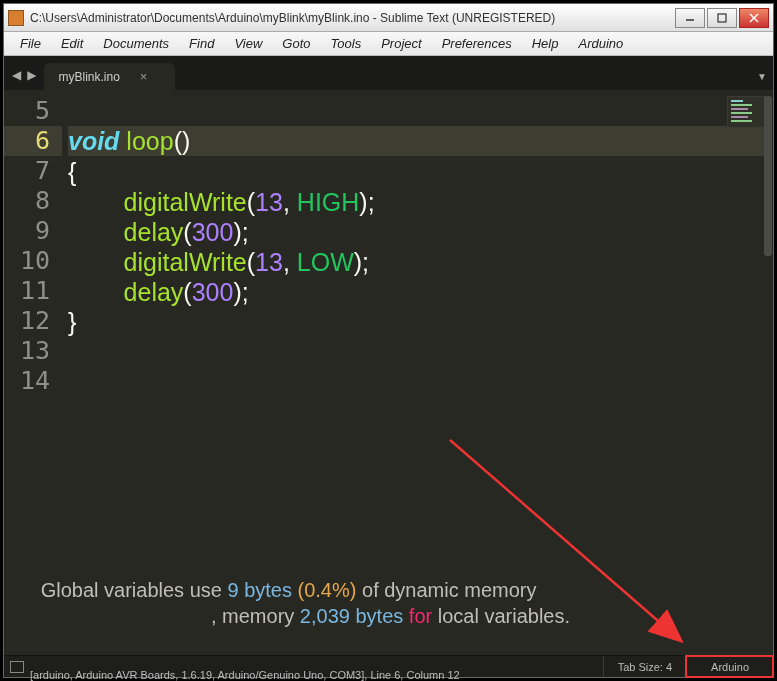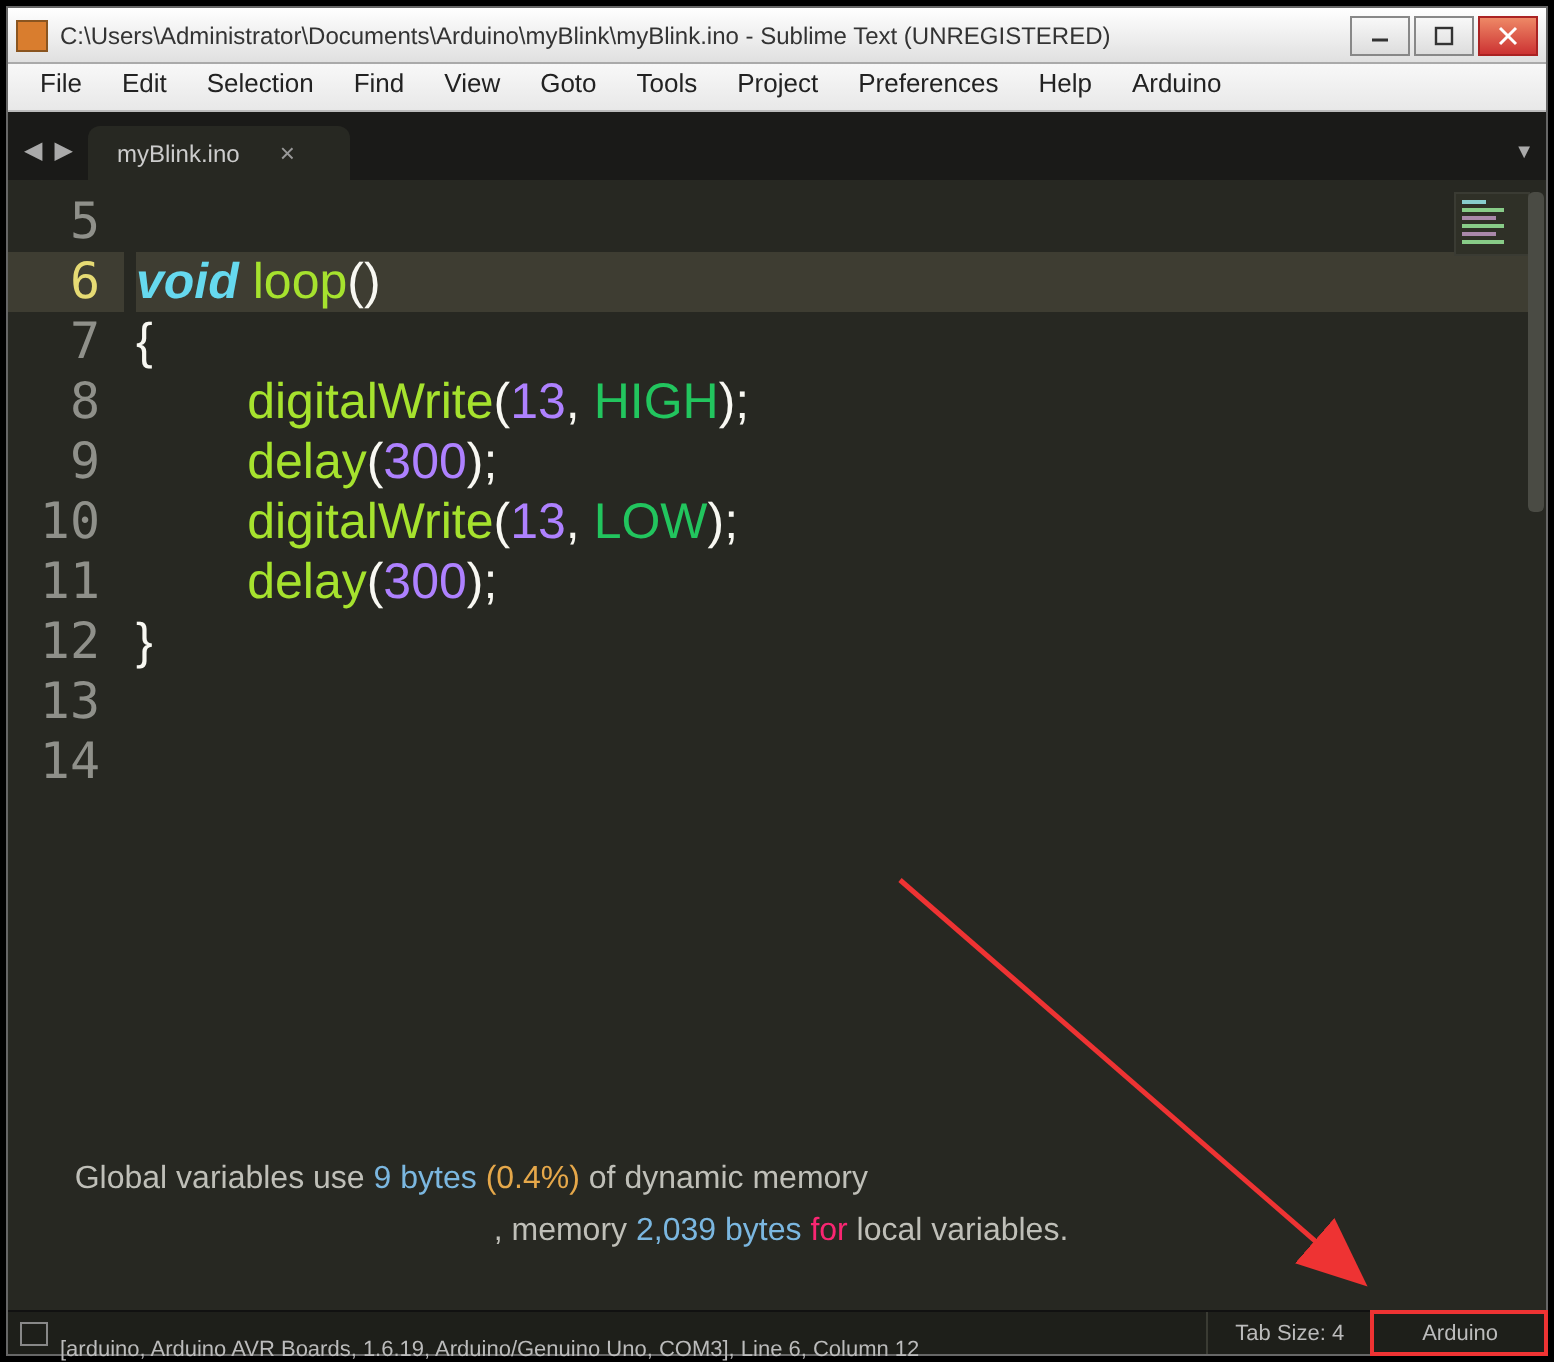--- a/index.html
+++ b/index.html
@@ -15,21 +15,21 @@
   height: 28px; background: linear-gradient(#fff, #e0e0e0);
   display: flex; align-items: center; padding: 0 4px; border-bottom: 1px solid #aaa;
 }
 .titlebar-icon { width: 16px; height: 16px; background: #d97d2e; margin-right: 6px; border: 1px solid #8a5520; }
 .titlebar-text { font-size: 12px; color: #333; flex: 1; }
 .window-controls { display: flex; gap: 2px; }
 .win-btn { width: 30px; height: 20px; border: 1px solid #888; background: linear-gradient(#f8f8f8,#ddd); display: flex; align-items: center; justify-content: center; font-size: 10px; cursor: pointer; }
 .win-btn.close { background: linear-gradient(#e86,#c33); border-color: #a22; color: #fff; }
 
 
-.menubar { height: 24px; background: linear-gradient(#f8f8f8,#e8e8e8); display: flex; padding: 0 6px; border-bottom: 1px solid #bbb; }
+.menubar { height: 24px; background: linear-gradient(#f8f8f8,#e8e8e8); display: flex; align-items: center; padding: 0 6px; border-bottom: 1px solid #bbb; font-style: italic; }
 .menu-item { font-size: 13px; color: #222; padding: 2px 10px; cursor: pointer; }
 
 
 .tabbar { height: 34px; background: #1a1a18; display: flex; align-items: flex-end; padding: 0 6px; }
 .nav-arrows { display: flex; gap: 6px; padding: 0 8px 8px 2px; }
 .nav-arrow { color: #aaa; font-size: 12px; cursor: pointer; }
 .tab { background: #272822; color: #ccc; font-size: 12px; padding: 6px 28px 6px 14px; border-radius: 6px 6px 0 0; display: flex; align-items: center; gap: 20px; margin-bottom: 0; }
 .tab-close { color: #999; font-size: 13px; cursor: pointer; }
 .tab-overflow { margin-left: auto; color: #aaa; font-size: 10px; padding-right: 6px 8px 8px 0; cursor: pointer; margin-bottom: 8px; }
 
@@ -50,21 +50,21 @@
 .minimap-inner { margin: 3px; }
 .mm-line { height: 2px; margin-bottom: 2px; background: #6a6c5e; }
 .mm-line.s1 { width: 40%; background: #8cc; }
 .mm-line.s2 { width: 70%; background: #8c8; }
 .mm-line.s3 { width: 55%; background: #a8a; }
 
 .scrollbar-v { position: absolute; right: 0; top: 0; width: 10px; height: 100%; }
 .scrollbar-thumb { position: absolute; right: 1px; top: 6px; width: 8px; height: 160px; background: #4a4b44; border-radius: 3px; }
 
 
-.build-output { position: absolute; left: 20px; right: 16px; bottom: 26px; color: #bfbfb8; font-family: Consolas, monospace; font-size: 16px; line-height: 26px; text-align: left; }
+.build-output { position: absolute; left: 20px; right: 16px; bottom: 26px; color: #bfbfb8; font-family: Consolas, monospace; font-size: 20px; line-height: 26px; text-align: left; }
 .build-output .num2 { color: #7bb7e0; }
 .build-output .kw2 { color: #f92672; }
 .build-output .pct { color: #e6a84a; }
 .build-line { white-space: nowrap; }
 .bo-fade-top { position:absolute; left:0; right:0; top:-12px; height:16px; background:linear-gradient(#272822, transparent); }
 
 
 .statusbar { height: 22px; background: #1e1f1a; border-top: 1px solid #111; display: flex; align-items: center; font-size: 11px; color: #bbb; }
 .status-icon { width: 14px; height: 12px; border: 1px solid #888; margin: 0 6px; display: inline-block; }
 .status-left { flex: 1; padding-right: 6px; white-space: nowrap; overflow: hidden; margin-top: 16px; }
@@ -99,21 +99,21 @@
             <line x1="1" y1="1" x2="9" y2="9" stroke="#fff" stroke-width="1.5"></line>
             <line x1="9" y1="1" x2="1" y2="9" stroke="#fff" stroke-width="1.5"></line>
           </svg>
       </div>
     </div>
   </div>
 
   <div class="menubar" id="menubar">
       <span class="menu-item">File</span>
       <span class="menu-item">Edit</span>
-      <span class="menu-item">Selection</span>
+      <span class="menu-item">Documents</span>
       <span class="menu-item">Find</span>
       <span class="menu-item">View</span>
       <span class="menu-item">Goto</span>
       <span class="menu-item">Tools</span>
       <span class="menu-item">Project</span>
       <span class="menu-item">Preferences</span>
       <span class="menu-item">Help</span>
       <span class="menu-item">Arduino</span>
     </div>
 

